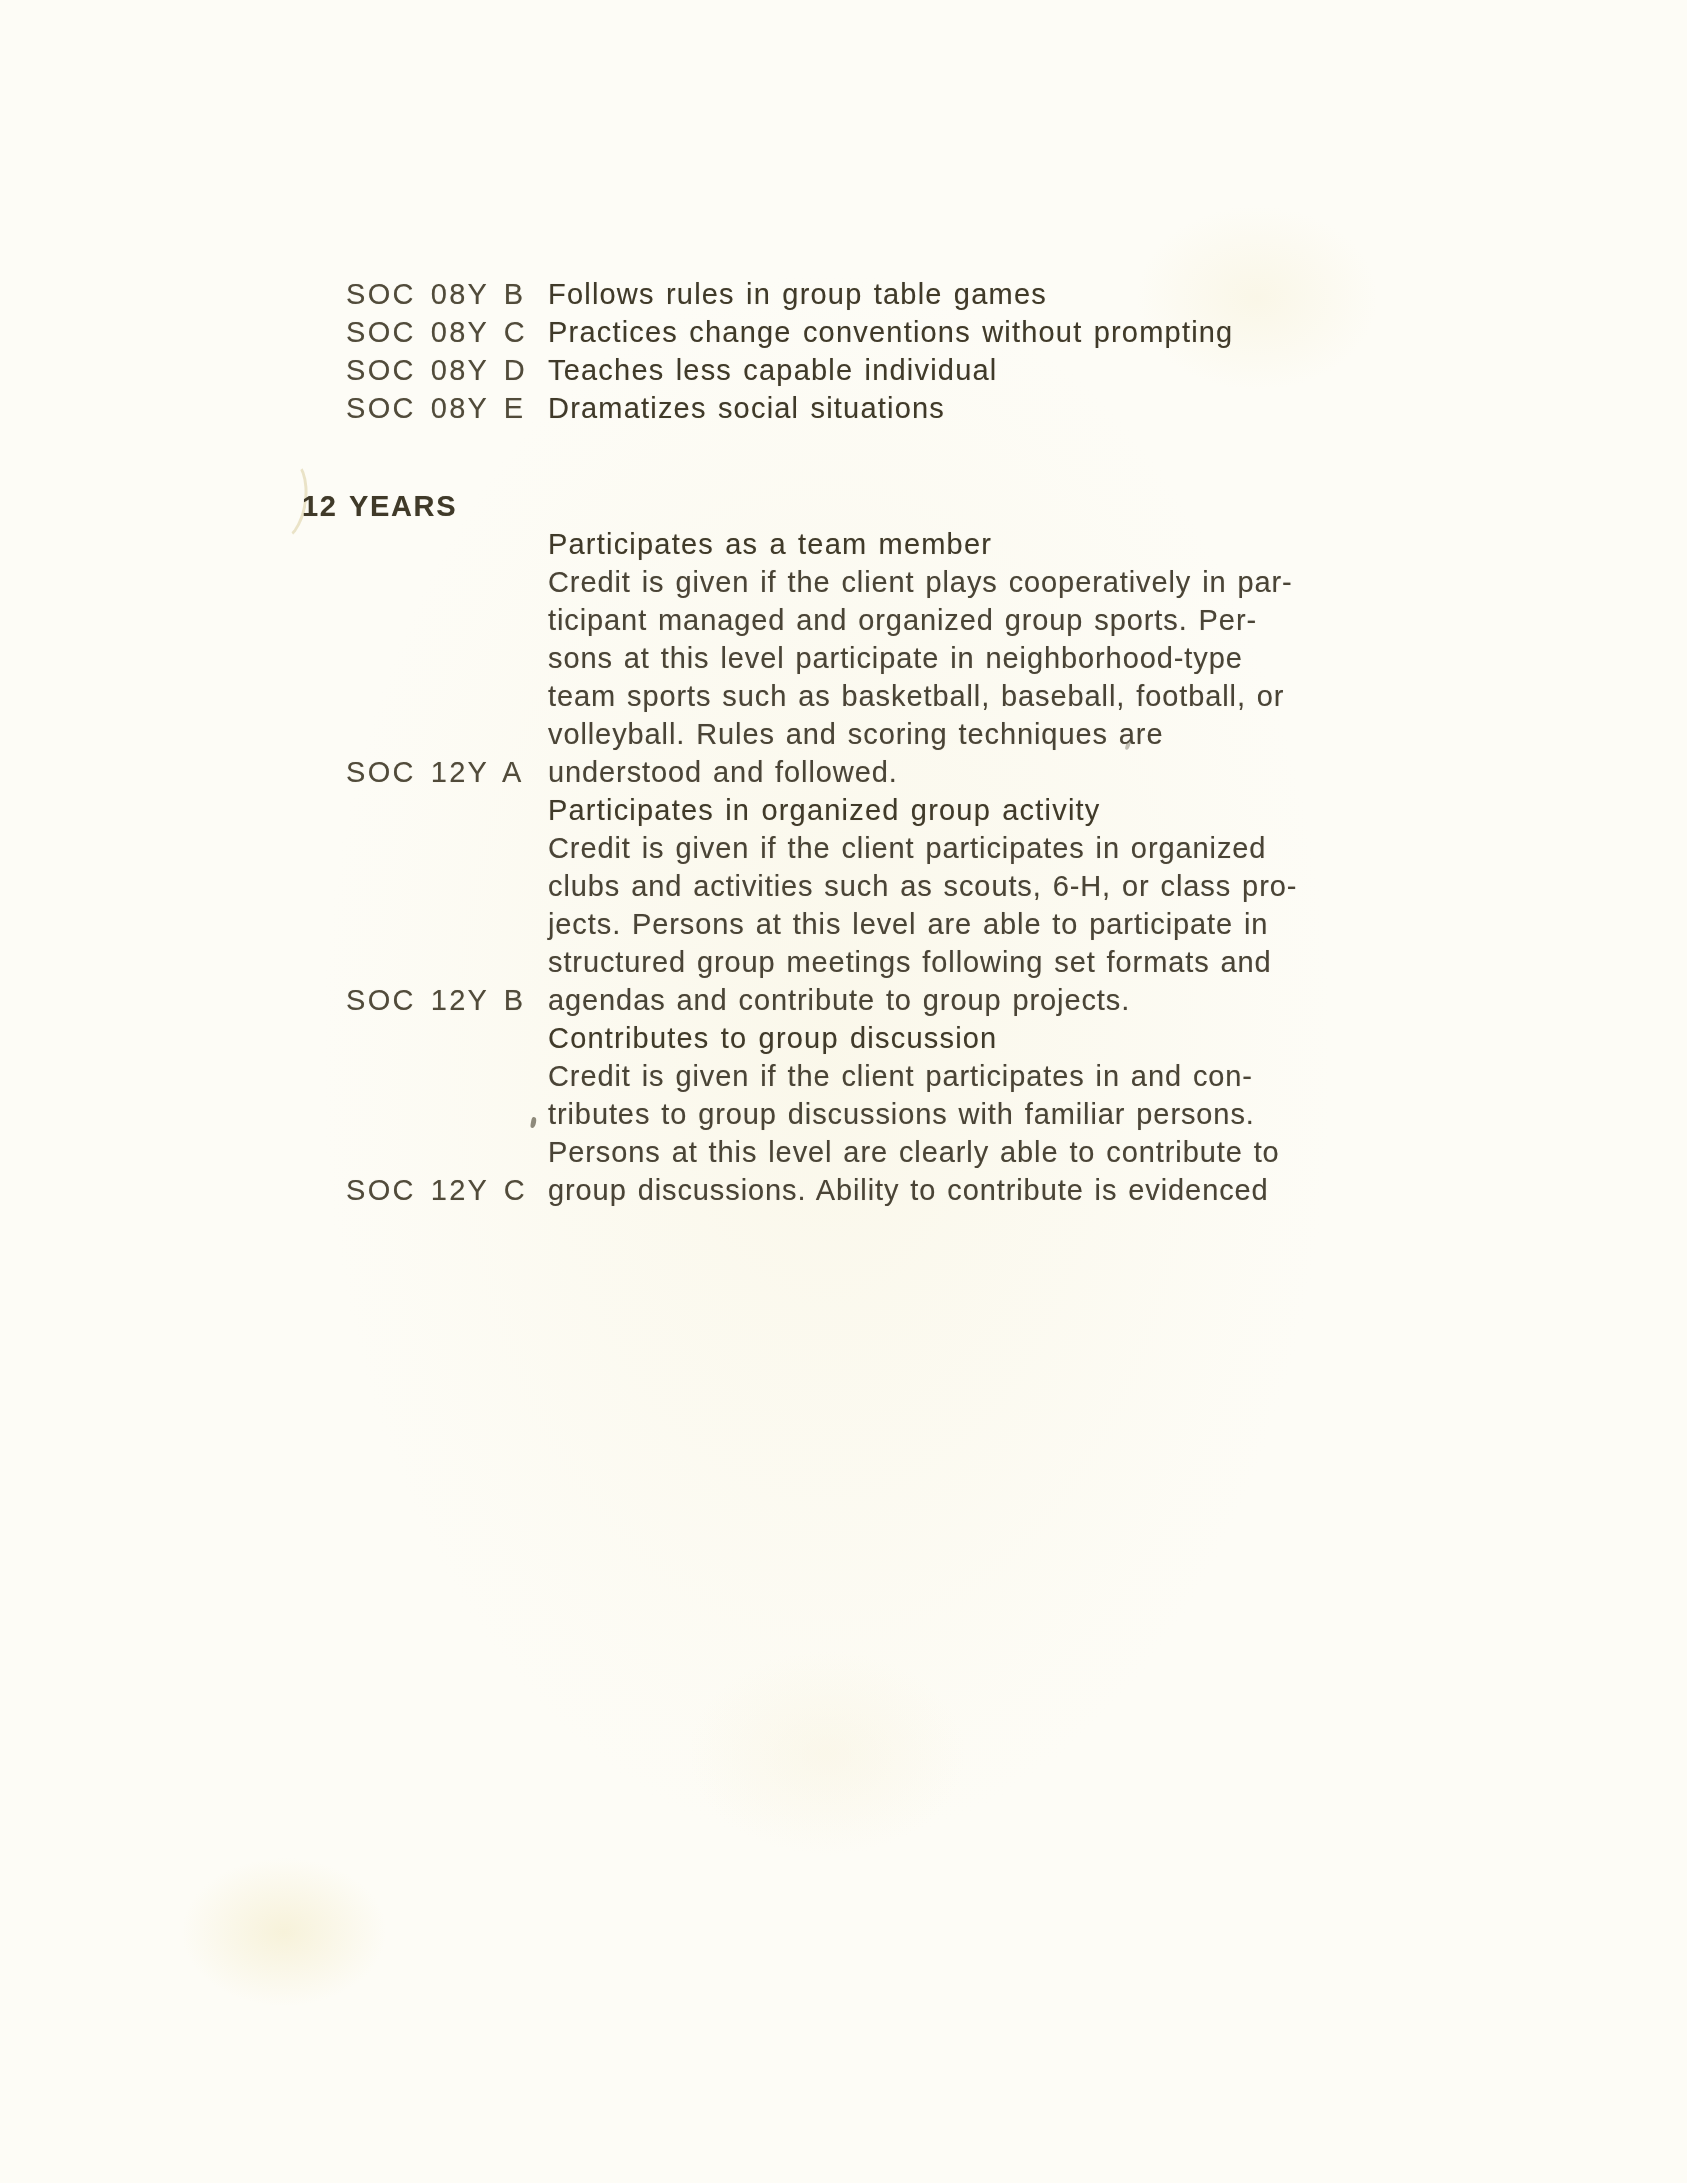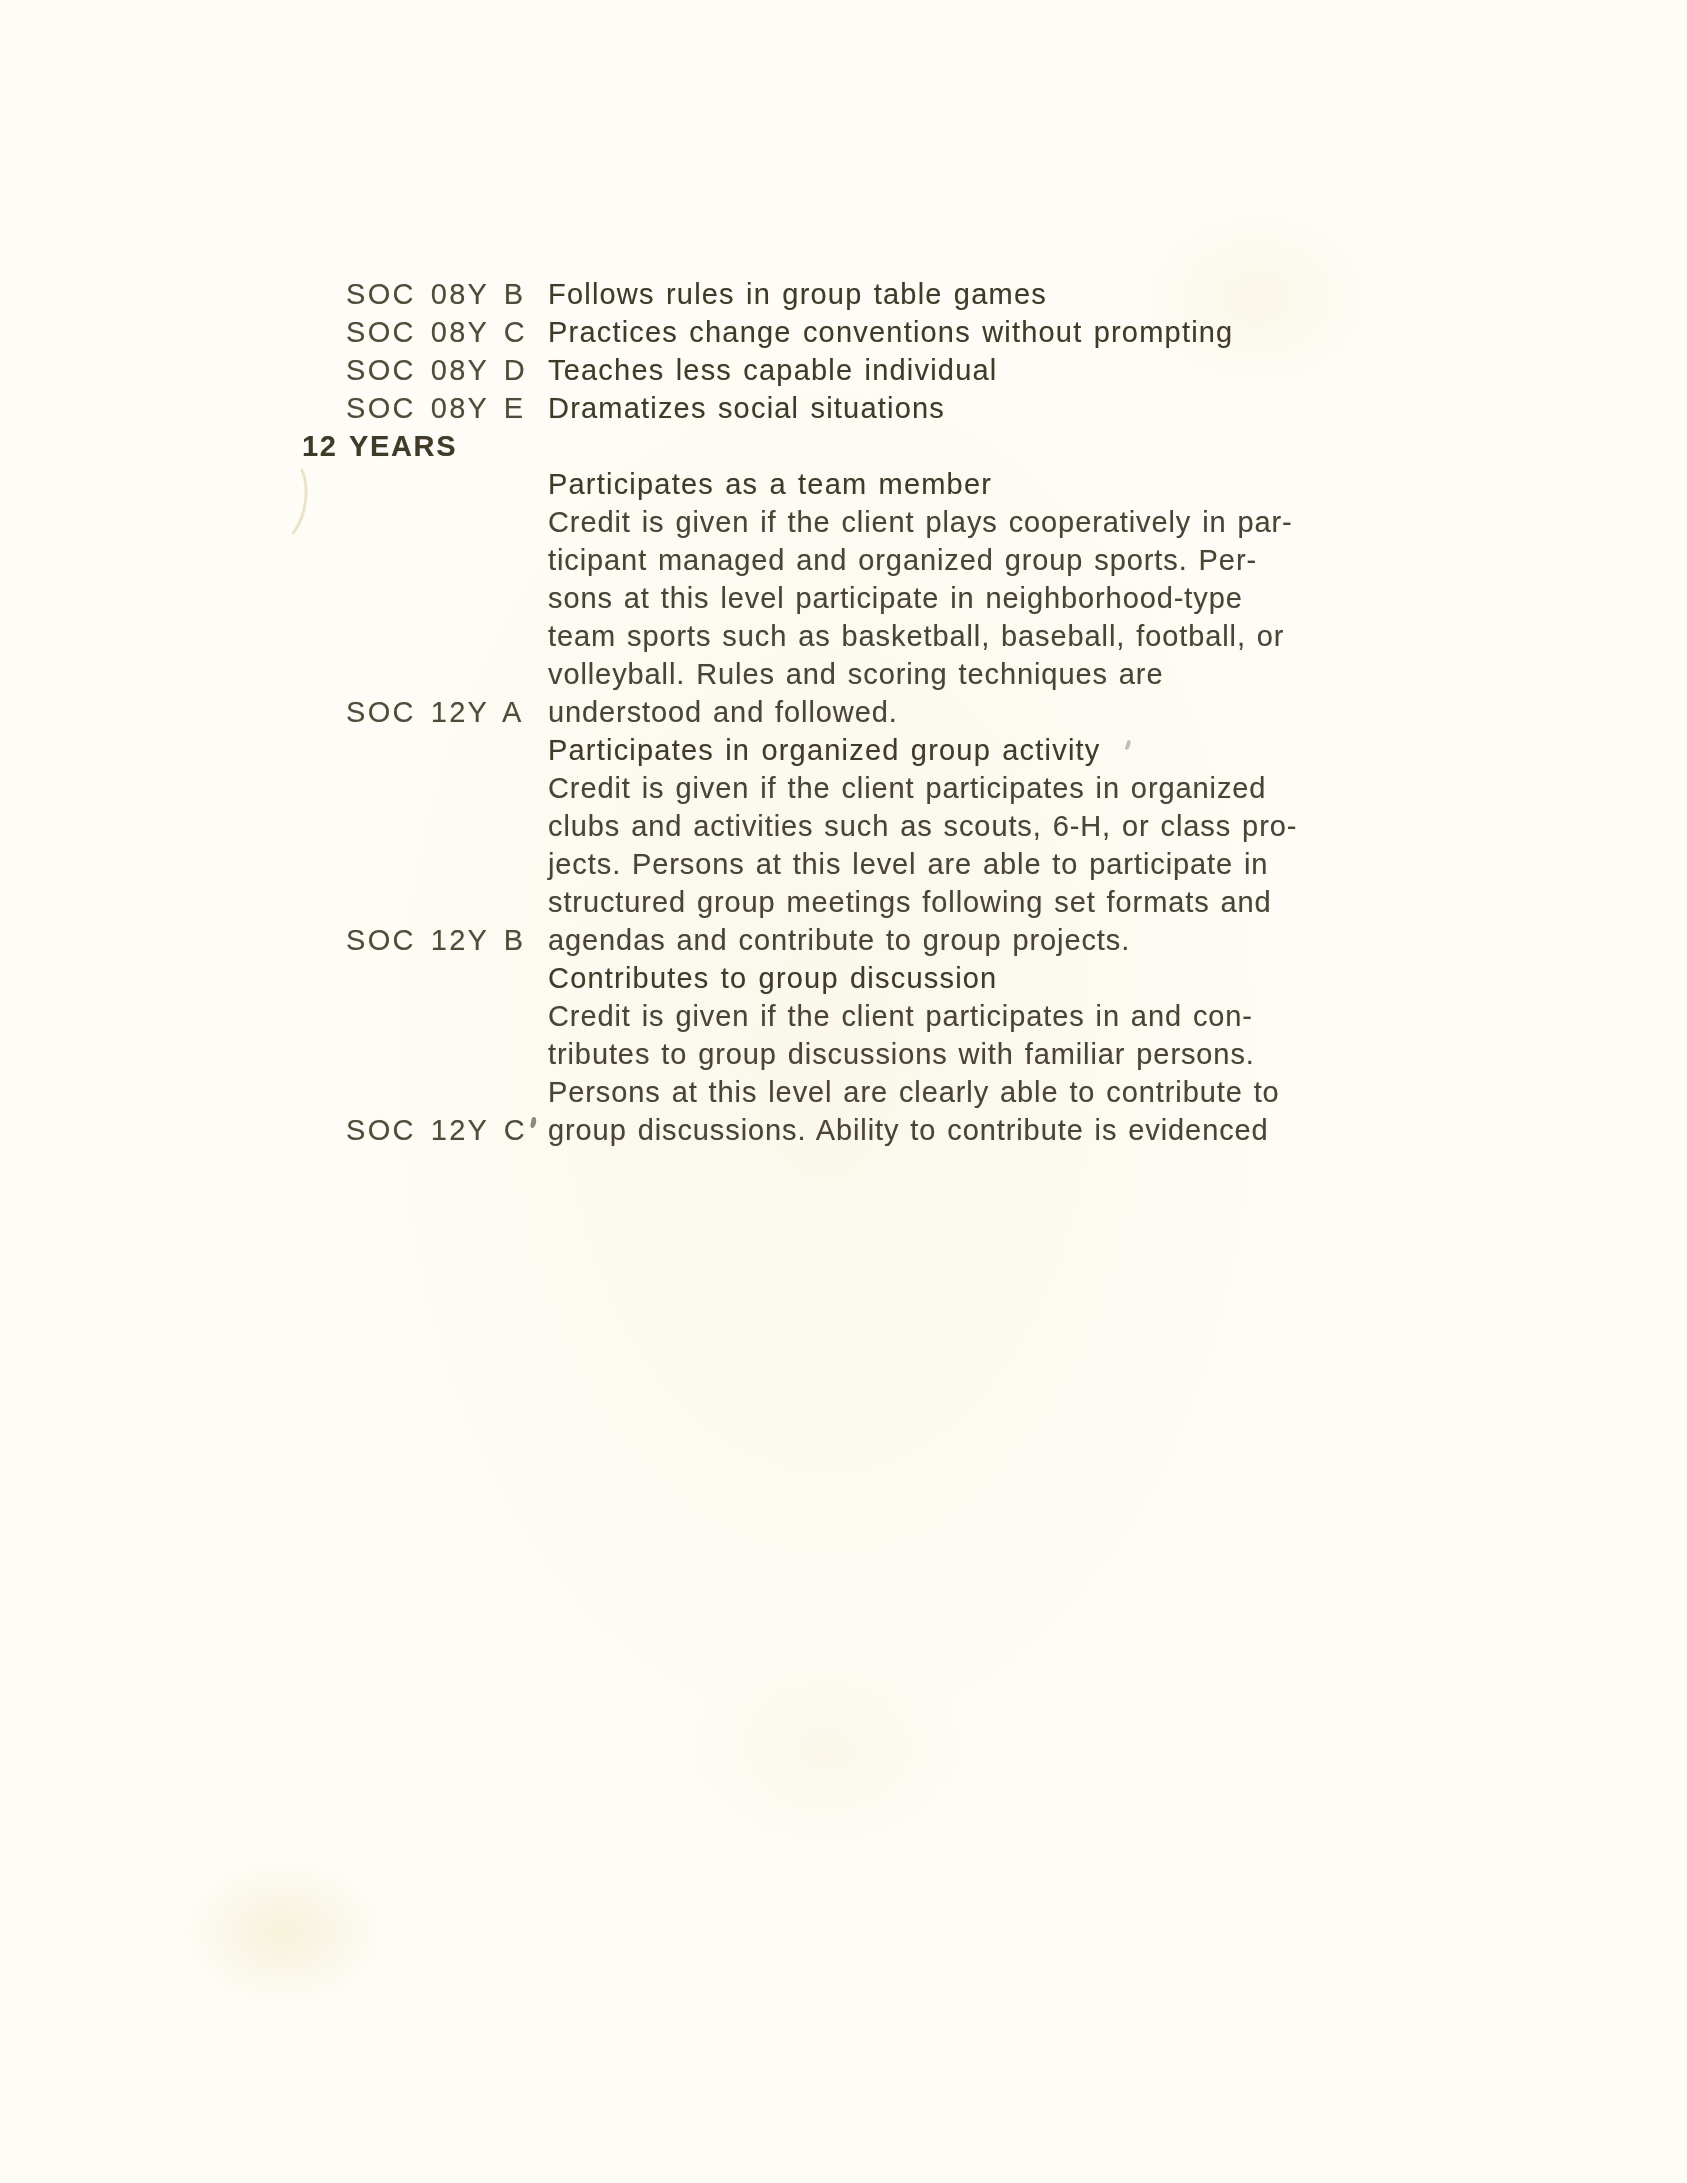--- a/index.html
+++ b/index.html
@@ -76,20 +76,21 @@
     font-weight: normal;
     color: #403a29;
     letter-spacing: 1.2px;
   }
   .entry-body {
     white-space: pre-line;
   }
   .age-header {
     font-weight: bold;
     color: #403a29;
+    margin-top: 60px;
     letter-spacing: 1.7px;
   }
 </style>
 </head>
 <body>
 
 <div class="scan-bg"></div>
 <div class="paren-artifact"></div>
 
 <div class="doc">

